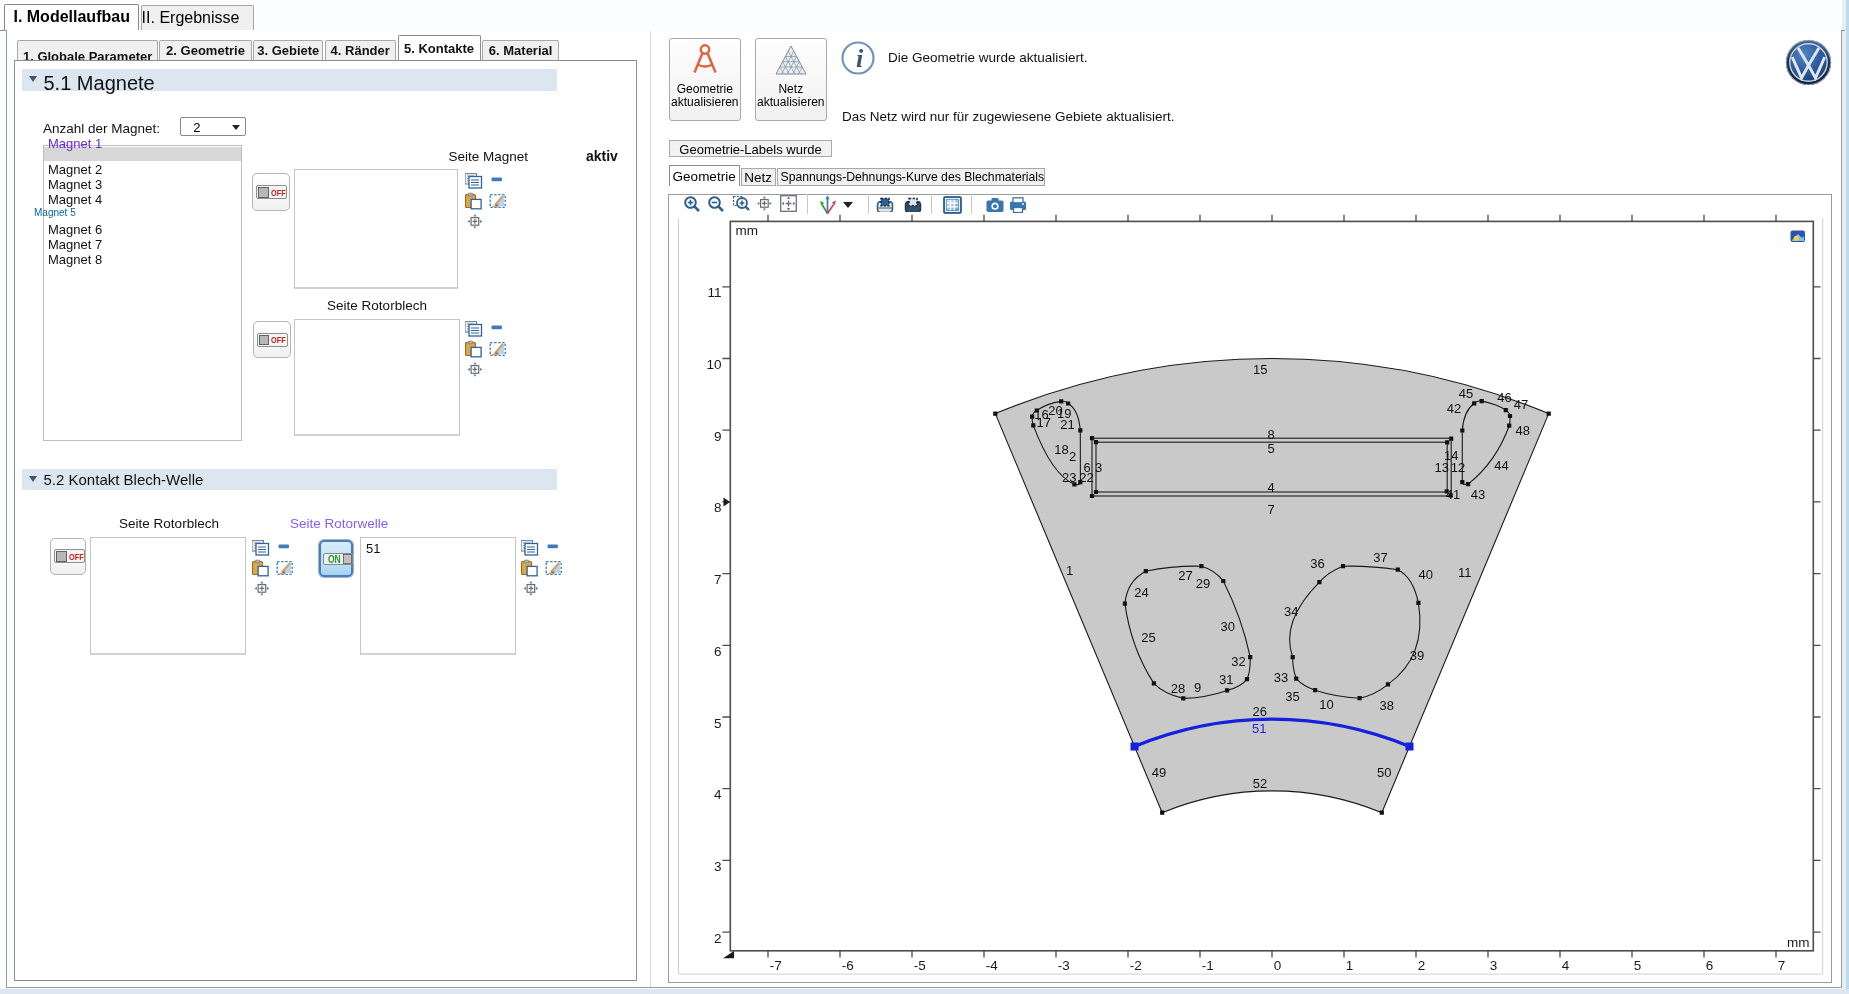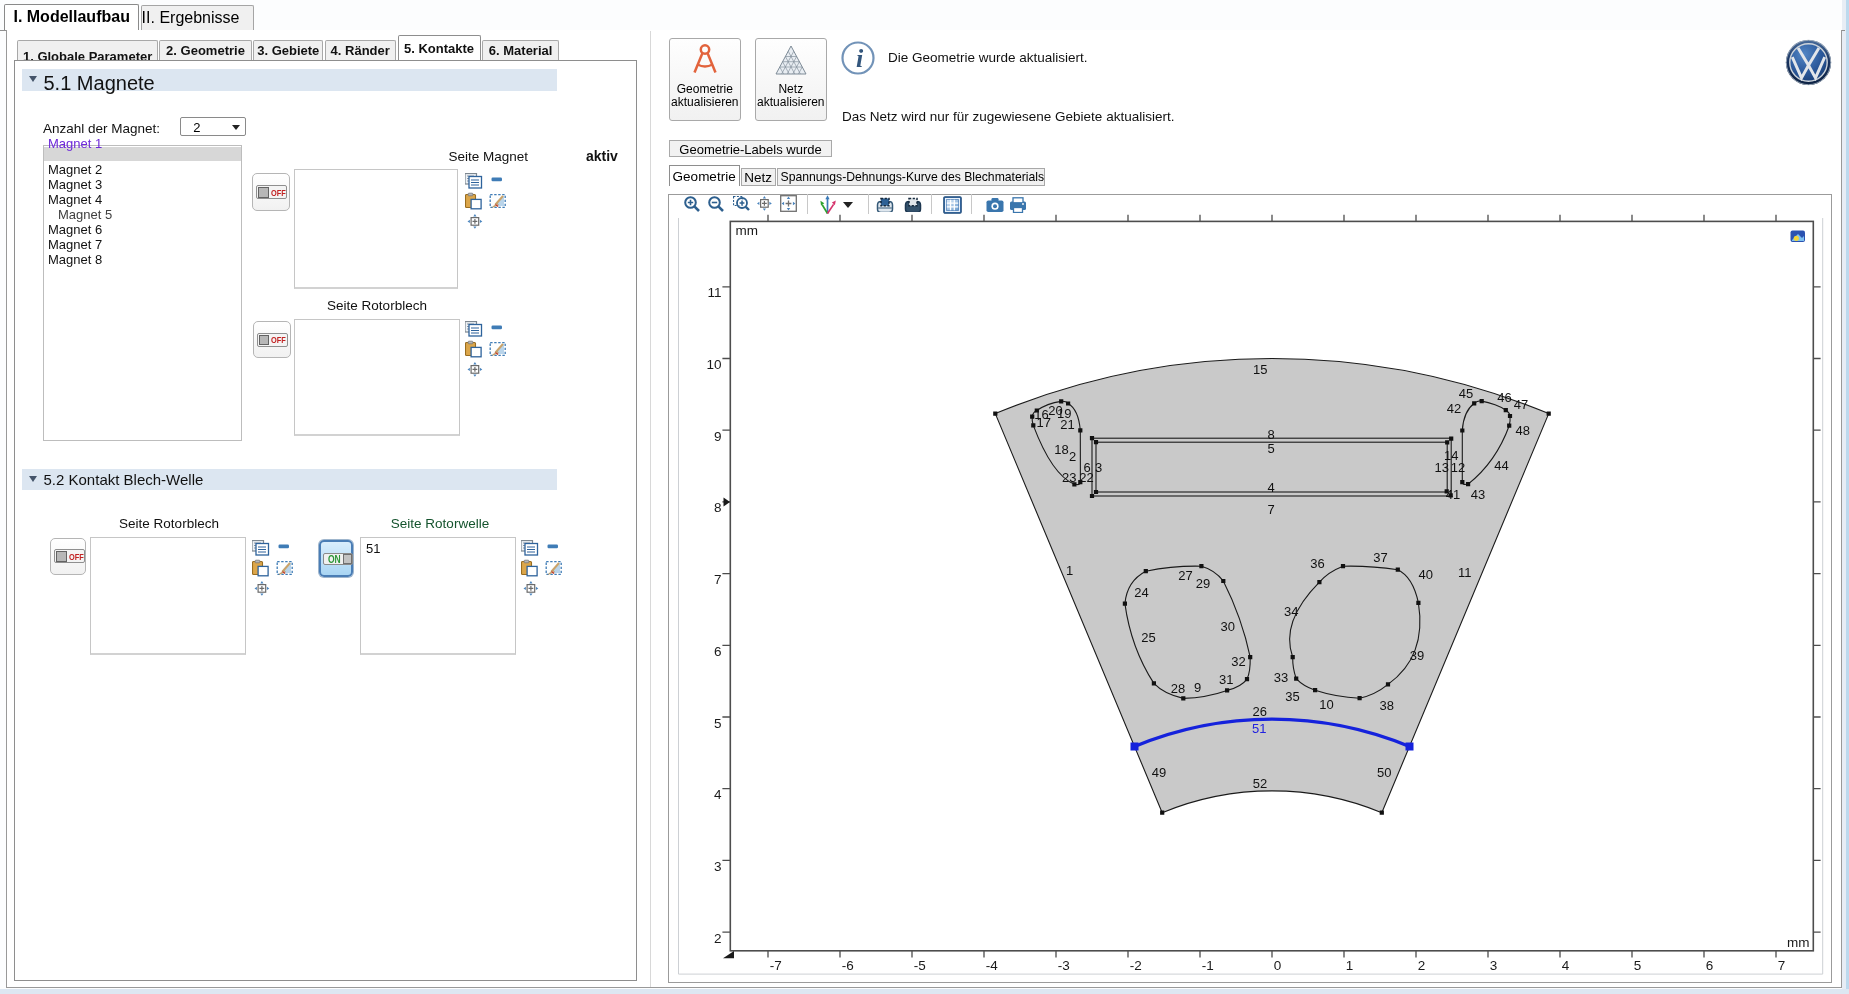--- a/index.html
+++ b/index.html
@@ -37,21 +37,21 @@
 <div class="abs" style="left:180.3px;top:116.5px;width:66px;height:19px;background:#fff;border:1px solid #8a8a8a;border-radius:2px">
     <div style="position:absolute;left:12px;top:2px;font-size:13px">2</div>
     <div style="position:absolute;right:5px;top:7px;width:0;height:0;border-left:4.5px solid transparent;border-right:4.5px solid transparent;border-top:5.5px solid #222"></div>
   </div>
 <div class="abs" style="left:43px;top:145px;width:198.5px;height:295.5px;background:#fff;border:1px solid #bdbdbd"></div>
 <div class="abs" style="left:44px;top:146.5px;width:196.5px;height:14.8px;background:#d7d7d7"></div>
 <div class="abs" style="left:48px;top:136px;font-size:13px;color:#6d28d9">Magnet 1</div>
 <div class="abs" style="left:48px;top:162.1px;font-size:13px;color:#111">Magnet 2</div>
 <div class="abs" style="left:48px;top:177.1px;font-size:13px;color:#111">Magnet 3</div>
 <div class="abs" style="left:48px;top:192.2px;font-size:13px;color:#111">Magnet 4</div>
-<div class="abs" style="left:58px;top:207.2px;font-size:13px;color:#404040">Magnet 5</div>
+<div class="abs" style="left:34px;top:207.2px;font-size:10px;color:#0369a1">Magnet 5</div>
 <div class="abs" style="left:48px;top:222.2px;font-size:13px;color:#111">Magnet 6</div>
 <div class="abs" style="left:48px;top:237.3px;font-size:13px;color:#111">Magnet 7</div>
 <div class="abs" style="left:48px;top:252.4px;font-size:13px;color:#111">Magnet 8</div>
 <div style="position:absolute;left:378px;top:149px;width:300px;margin-left:-150px;text-align:right;font-size:13.5px;color:#111">Seite Magnet</div>
 <div class="abs" style="left:586px;top:148px;font-size:14px;font-weight:bold;color:#111">aktiv</div>
 <div style="position:absolute;left:252.0px;top:173.0px;width:38.0px;height:38.0px;background:linear-gradient(#ffffff,#f1f1f1);border:1px solid #b5b5b5;border-radius:5px">
     <div style="position:absolute;left:3px;top:11.0px;width:31px;height:14px;border:1px solid #8f8f8f;border-radius:2px;background:#f4f4f4">
       <div style="position:absolute;left:1px;top:1px;width:10.5px;height:10.5px;background:#b7b7b7;border:1px solid #636363"></div>
       <div style="position:absolute;left:13.5px;top:1.5px;font:bold 9px 'Liberation Sans',sans-serif;color:#c22222;transform:scaleX(0.82);transform-origin:0 0">OFF</div>
     </div>
@@ -68,21 +68,21 @@
     </div>
   </div>
 <div style="position:absolute;left:294px;top:319px;width:166px;height:117px;background:#fff;border:1px solid #c6c6c6;border-bottom:2px solid #d2d2d2"></div>
 <svg style="position:absolute;left:465px;top:321px" width="44" height="58" viewBox="0 0 44 58">
     <use href="#ico-cluster"></use>
   </svg>
 <div class="abs" style="left:22.1px;top:468.8px;width:534.7px;height:21.7px;background:#dce6f1"></div>
 <div class="abs" style="left:29px;top:475.5px;width:0;height:0;border-left:4.5px solid transparent;border-right:4.5px solid transparent;border-top:6px solid #44546a"></div>
 <div class="abs" style="left:43.5px;top:471px;font-size:15px;color:#111">5.2 Kontakt Blech-Welle</div>
 <div style="position:absolute;left:169px;top:516px;width:300px;margin-left:-150px;text-align:center;font-size:13.5px;color:#111">Seite Rotorblech</div>
-<div style="position:absolute;left:440px;top:516px;width:300px;margin-left:-150px;text-align:center;font-size:13.5px;color:#14532d">Seite Rotorwelle</div>
+<div style="position:absolute;left:440px;top:516px;width:300px;margin-left:-150px;font-size:13.5px;color:#8b5cf6">Seite Rotorwelle</div>
 <div style="position:absolute;left:50.0px;top:537.5px;width:36.0px;height:37.0px;background:linear-gradient(#ffffff,#f1f1f1);border:1px solid #b5b5b5;border-radius:5px">
     <div style="position:absolute;left:3px;top:10.5px;width:31px;height:14px;border:1px solid #8f8f8f;border-radius:2px;background:#f4f4f4">
       <div style="position:absolute;left:1px;top:1px;width:10.5px;height:10.5px;background:#b7b7b7;border:1px solid #636363"></div>
       <div style="position:absolute;left:13.5px;top:1.5px;font:bold 9px 'Liberation Sans',sans-serif;color:#c22222;transform:scaleX(0.82);transform-origin:0 0">OFF</div>
     </div>
   </div>
 <div style="position:absolute;left:90px;top:537px;width:156px;height:118px;background:#fff;border:1px solid #c6c6c6;border-bottom:2px solid #d2d2d2"></div>
 <svg style="position:absolute;left:252px;top:540px" width="44" height="58" viewBox="0 0 44 58">
     <use href="#ico-cluster"></use>
   </svg>

